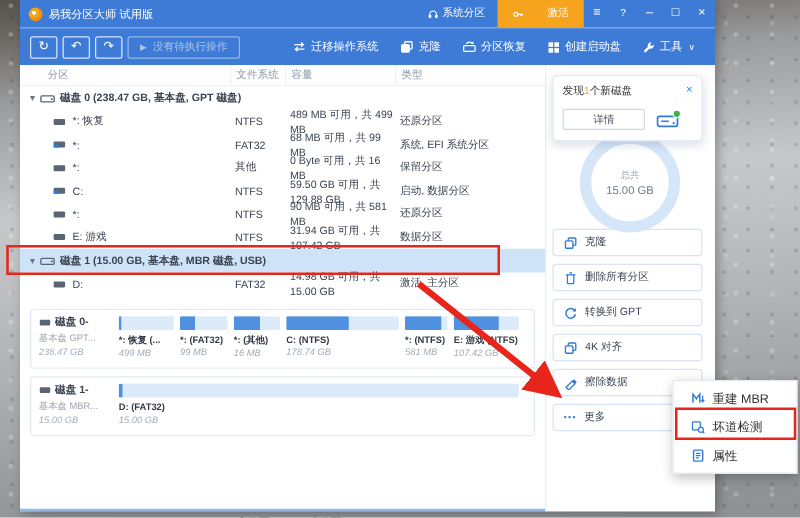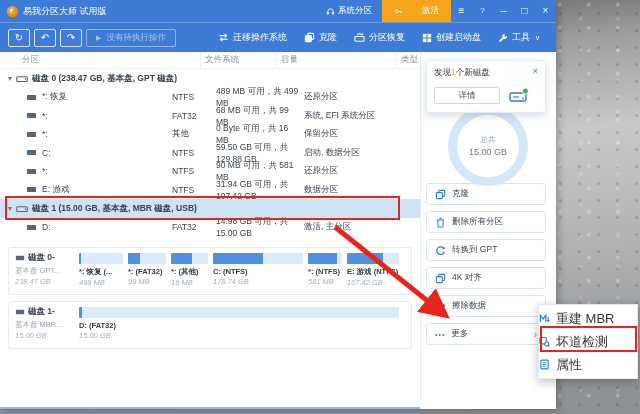--- a/index.html
+++ b/index.html
@@ -5,21 +5,21 @@
   * { margin:0; padding:0; box-sizing:border-box; }
   html,body { width:640px; height:414px; overflow:hidden; font-family:"Liberation Sans","DejaVu Sans",sans-serif; }
   .desktop { position:absolute; inset:0; width:640px; height:414px;
     background-image:
       radial-gradient(circle at 30% 20%, rgba(255,255,255,.28) 1px, transparent 2.5px),
       radial-gradient(circle at 70% 60%, rgba(255,255,255,.18) 1px, transparent 2.5px),
       radial-gradient(circle at 50% 80%, rgba(40,40,40,.18) 1px, transparent 2px),
       linear-gradient(175deg,#56524e 0%,#6e6a66 7%,#9b9c9e 18%,#c6c8ca 38%,#b8babc 55%,#a6a8aa 72%,#939698 88%,#8e9193 100%);
     background-size: 29px 23px, 37px 31px, 19px 17px, 100% 100%;
   }
-  .win { position:absolute; left:0; top:0; width:556px; height:409px; background:#fff;
+  .win { position:absolute; left:16px; top:0; width:556px; height:409px; background:#fff;
     border-bottom:2px solid #8fbae8; box-shadow:2px 2px 8px rgba(0,0,0,.28); }
   
   .tb { height:22px; background:#3e7bd7; display:flex; align-items:center; color:#fff; padding-left:7px; }
   .logo { width:11px; height:11px; border-radius:50%; margin-right:5px; flex:0 0 auto;
     background:radial-gradient(circle at 38% 38%, #fff 0 1.6px, #f6a41d 1.7px 4.2px, #e8930c 4.3px); }
   .tb .title { font-size:9px; }
   .tb .sp { flex:1; }
   .svc { display:flex; align-items:center; gap:3px; font-size:8.5px; margin-right:10px; }
   .activate { height:22px; background:#f6a41d; display:flex; align-items:center; gap:19px; padding:0 12px; font-size:8.5px; cursor:default; }
   .wbtn { width:21px; text-align:center; font-size:10px; line-height:22px; }
@@ -35,21 +35,21 @@
   
   .bd { display:flex; height:357px; }
   .main { width:420px; position:relative; }
   .panel { flex:1; border-left:1px solid #e8edf3; position:relative; background:#fff; }
   
   .thead { display:flex; height:17px; align-items:center; font-size:8.5px; color:#8a97a5; border-bottom:1px solid #eef2f6; }
   .c-name { width:168px; padding-left:22px; }
   .c-fs { width:44px; }
   .c-cap { width:88px; }
   .c-kind { flex:1; }
-  .thead .c-fs,.thead .c-cap,.thead .c-kind { border-left:1px solid #eef2f6; height:100%; display:flex; align-items:center; padding-left:4px;margin-left:32px; }
+  .thead .c-fs,.thead .c-cap,.thead .c-kind { border-left:1px solid #eef2f6; height:100%; display:flex; align-items:center; padding-left:4px; }
   .row,.drow { display:flex; align-items:center; font-size:8.5px; color:#3a4350; }
   .row { height:18.5px; }
   .drow { height:19px; font-weight:bold; }
   .row .c-name { display:flex; align-items:center; gap:5px; padding-left:26px; }
   .drow .c-name { width:420px; display:flex; align-items:center; gap:4px; padding-left:8px; }
   .row .c-fs,.row .c-cap,.row .c-kind { padding-left:4px; }
   .drow.sel { background:#cfe3f8; }
   .chev { color:#6a7584; font-size:8px; }
   .ic { display:inline-block; vertical-align:middle; }
   
@@ -81,21 +81,21 @@
   .detail-btn { width:66px; height:17px; border:1px solid #cdd9ea; border-radius:2px; font-size:8.5px; color:#4a5563; display:flex; align-items:center; justify-content:center; background:#fff; }
   .donut { position:absolute; left:27px; top:54px; width:80px; height:80px; border:9px solid #d5e6f8; border-radius:50%; display:flex; flex-direction:column; align-items:center; justify-content:center; z-index:2; background:#fff; }
   .donut .t1 { font-size:7.5px; color:#93a0ae; }
   .donut .t2 { font-size:9px; color:#6e7b88; margin-top:2px; }
   .act { position:absolute; left:5px; width:120px; height:22px; border:1px solid #d8e4f2; border-radius:3px; background:#fff; display:flex; align-items:center; gap:6px; padding:0 8px; font-size:8.5px; color:#3c4654; }
   .act .aic { color:#2f7bd9; flex:0 0 auto; }
   .act .dots { color:#2f7bd9; font-size:7px; letter-spacing:1px; }
   .act .arr { margin-left:auto; color:#8a97a5; font-size:10px; }
   
   .submenu { position:absolute; left:538px; top:304px; width:100px; background:#fff; border:1px solid #e6eaf0; box-shadow:0 3px 9px rgba(0,0,0,.25); padding:2px 0; z-index:40; }
-  .smi { height:23px; display:flex; align-items:center; gap:6px; padding-left:0; font-size:13px; color:#333; }
+  .smi { height:23px; display:flex; align-items:center; gap:6px; padding-left:14px; font-size:10px; color:#333; }
   .smi .aic { color:#2f7bd9; }
   
   .redbox { position:absolute; border:2px solid #e8251b; z-index:60; pointer-events:none; }
   .rb1 { left:5px; top:196px; width:395px; height:24px; }
   .rb2 { left:540px; top:326px; width:97px; height:26px; }
   .ann-arrow { position:absolute; left:0; top:0; z-index:55; pointer-events:none; }
   svg.ic { flex:0 0 auto; }
 </style>
 </head>
 <body>

